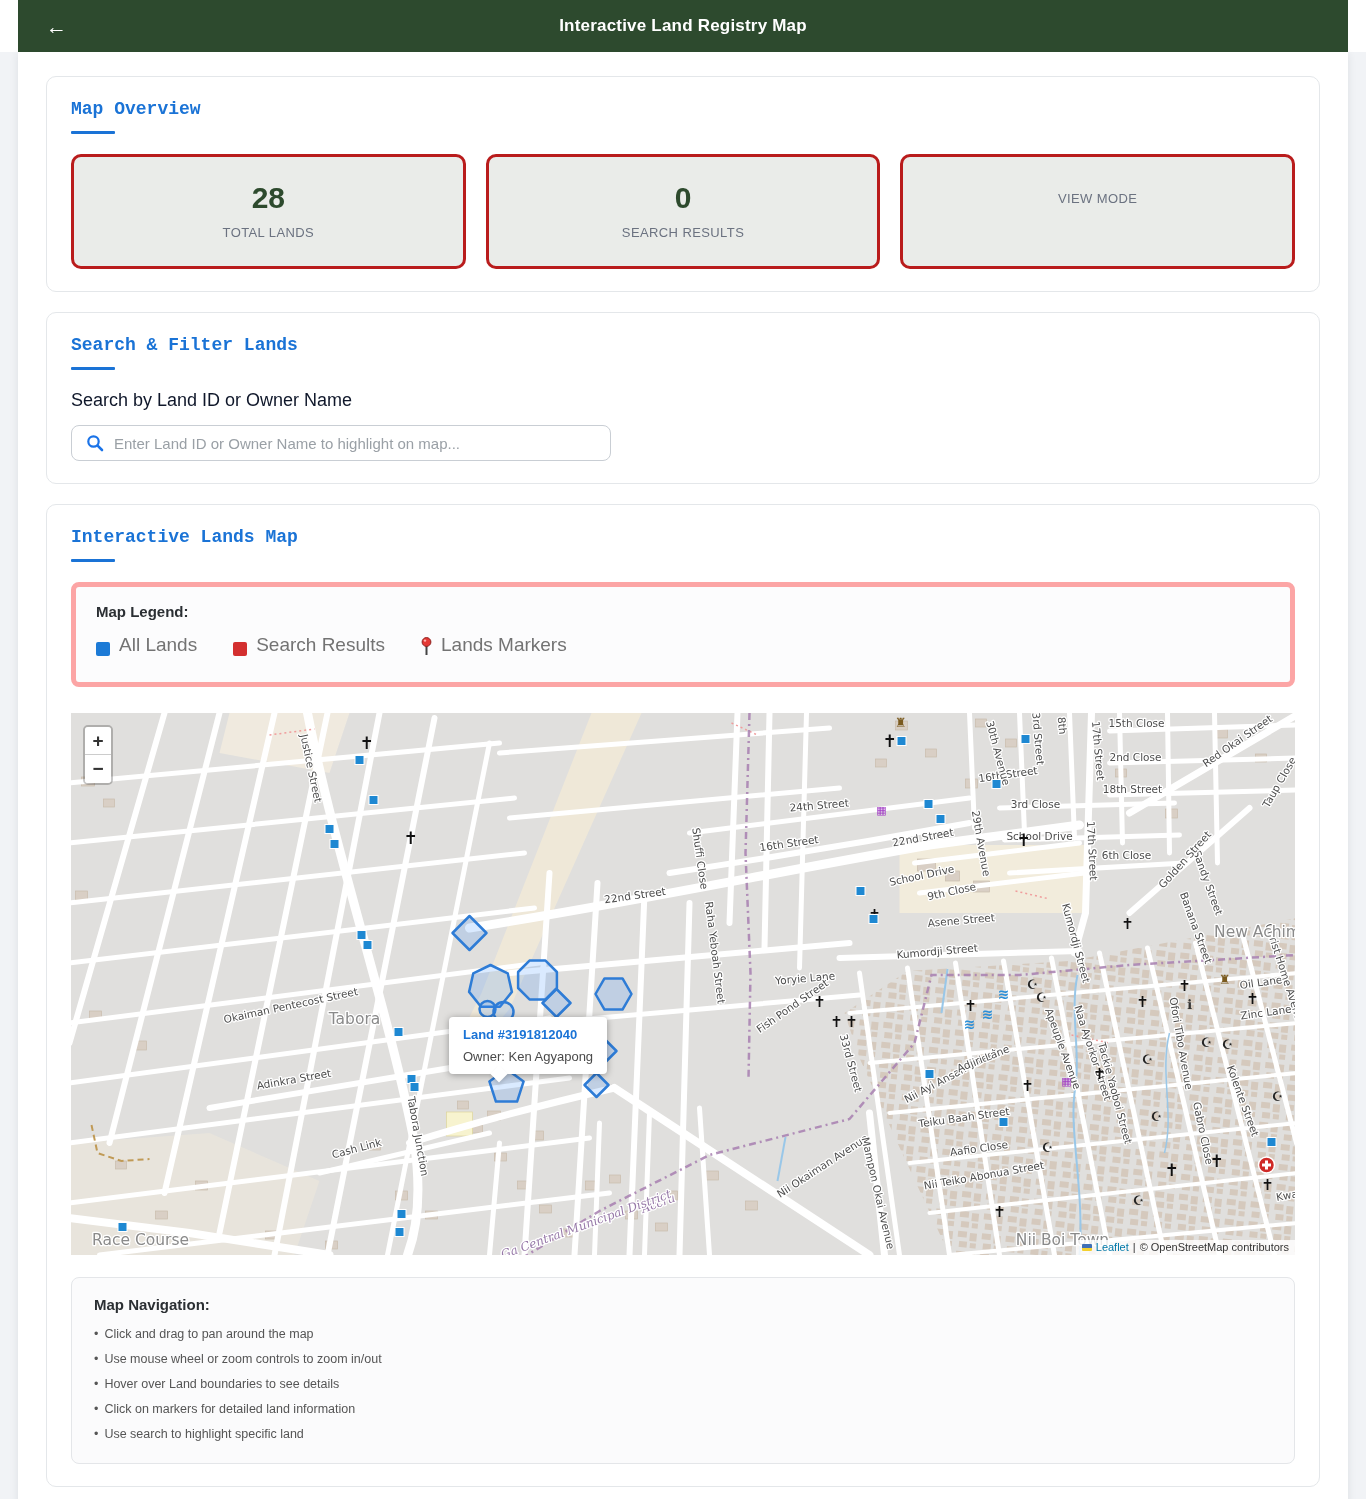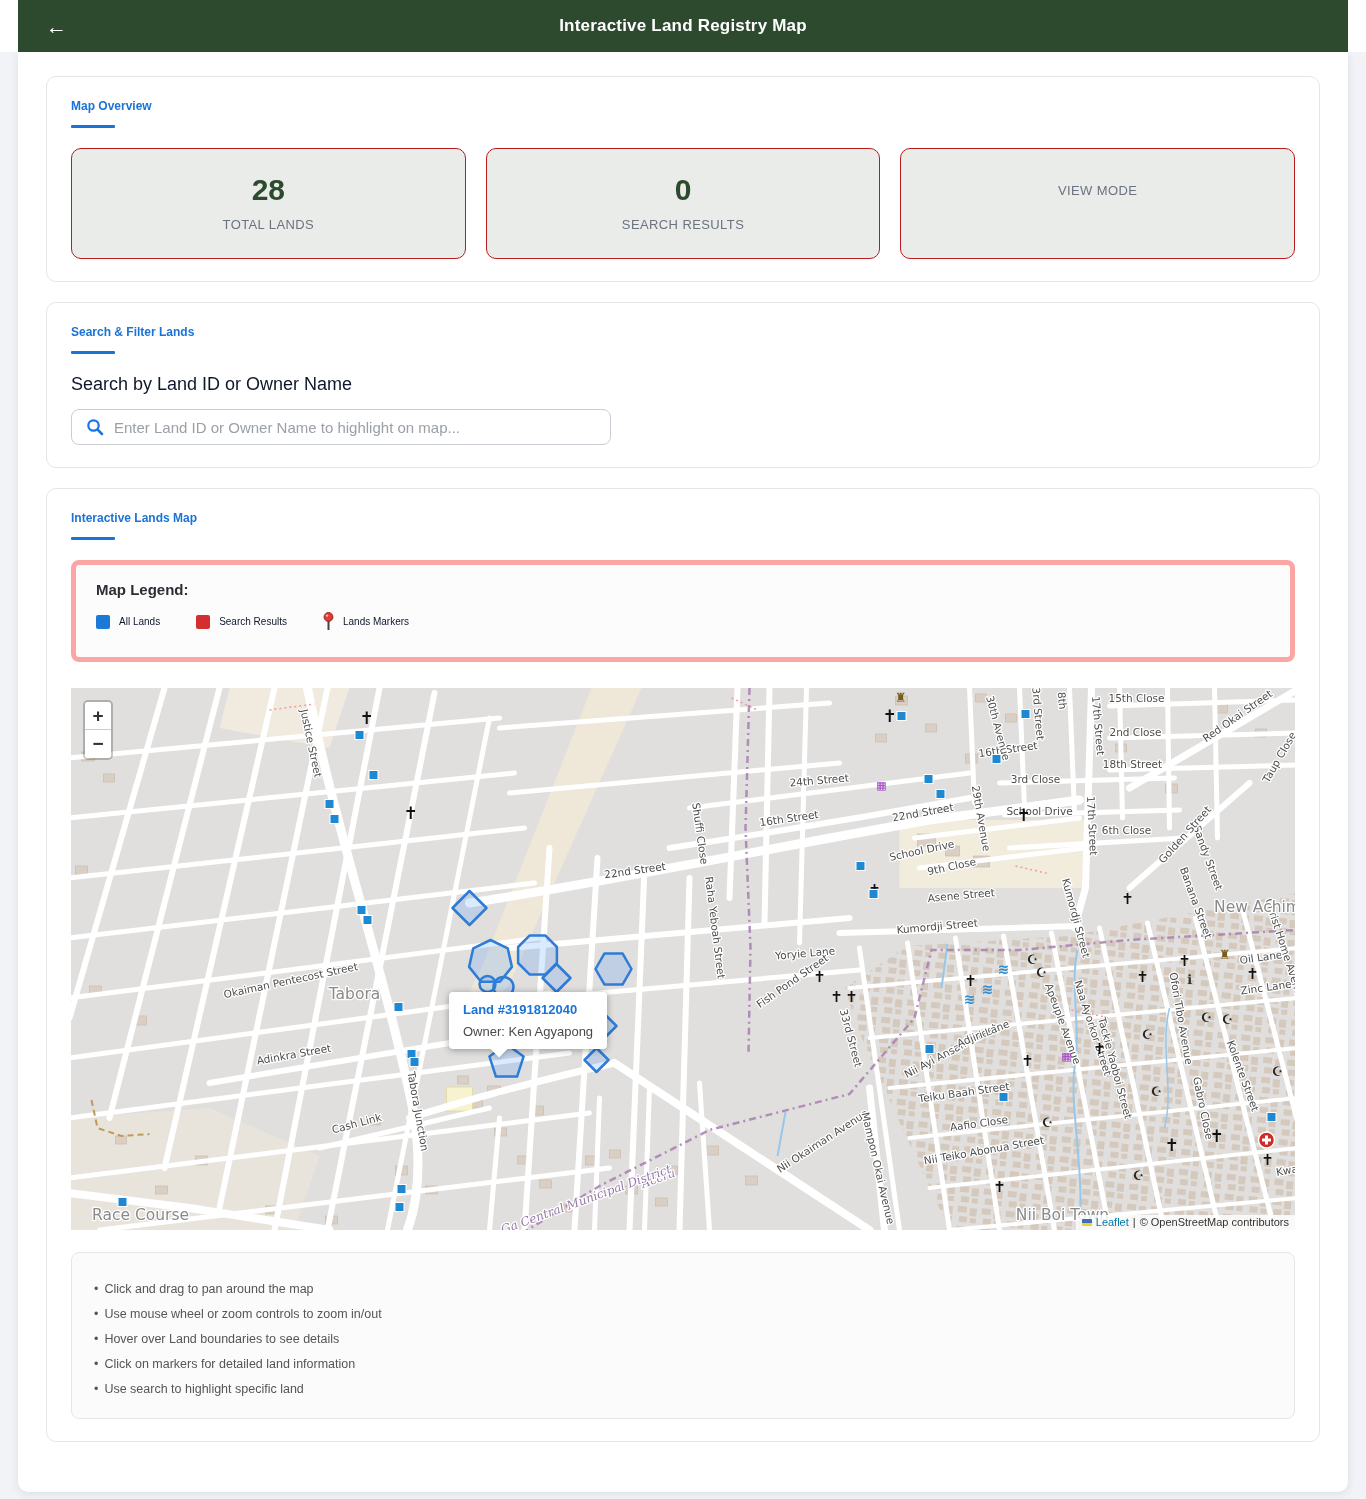--- a/index.html
+++ b/index.html
@@ -12,45 +12,45 @@
   .app-header { position:relative; z-index:2; height:52px; background:#2d4a2e;
     display:flex; align-items:center; justify-content:center; color:#fff; }
   .back-arrow { position:absolute; left:28px; font-size:21px; color:#fff; cursor:pointer; line-height:1; }
   .app-title { font-size:17px; font-weight:bold; letter-spacing:.2px; }
 
   
   .shell { position:relative; z-index:1; background:#fff; border-radius:0 0 10px 10px;
     box-shadow:0 2px 8px rgba(40,50,60,.10); padding:24px 28px 30px; }
 
   .card { border:1px solid #e4e7ea; border-radius:10px; padding:22px 24px; margin-bottom:20px; background:#fff; }
-  .card-title { color:#1a73d6; font-size:12px; font-weight:bold; }
+  .card-title { color:#1a73d6; font-size:18px; font-weight:bold;font-family:Liberation Mono, monospace; }
   .title-underline { width:44px; height:3px; background:#1a73d6; margin:12px 0 20px; border-radius:1px; }
 
   
   .stats-row { display:flex; gap:20px; }
-  .stat { flex:1; background:#eaece9; border:1px solid #b91c1c; border-radius:10px;
+  .stat { flex:1; background:#eaece9; border:3px solid #b91c1c; border-radius:10px;
     text-align:center; padding:24px 10px 26px; }
   .stat-value { font-size:30px; font-weight:bold; color:#2d4a2d; }
   .stat-label { font-size:13px; color:#6b7280; margin-top:10px; letter-spacing:.4px; }
 
   
   .field-label { font-size:18px; font-weight:normal; color:#0f172a; margin-bottom:14px; }
   .search-wrap { width:540px; height:36px; border:1px solid #c9ced4; border-radius:8px;
     display:flex; align-items:center; padding:0 14px; background:#fff; }
   .search-wrap svg { flex:0 0 auto; margin-right:10px; }
   .search-input { border:none; outline:none; flex:1; font-size:15px; color:#333;
     font-family:"Liberation Sans", sans-serif; }
   .search-input::placeholder { color:#9aa0a6; }
 
   
   .legend-box { border:5px solid #fca5a5; background:#fcfcfd; border-radius:8px;
     padding:16px 20px 26px; margin-bottom:26px; }
   .legend-title { font-size:15px; font-weight:bold; color:#2b2f33; margin-bottom:14px; }
   .legend-items { display:flex; align-items:center; gap:36px; }
-  .legend-item { display:flex; align-items:center; gap:9px; font-size:10px; color:#0f172a; }
+  .legend-item { display:flex; align-items:flex-end; gap:9px; font-size:19px; color:#737373; }
   .swatch { width:14px; height:14px; border-radius:2px; display:inline-block; }
 
   
   .map { position:relative; height:542px; background:#e0dfdd; overflow:hidden; margin-bottom:22px; }
   .map svg.mapcanvas { position:absolute; inset:0; width:100%; height:100%; }
   .streets path, .streets line { stroke:#ffffff; fill:none; stroke-linecap:round; }
   .halo { paint-order:stroke; stroke:#ffffff; stroke-width:2.6px; stroke-linejoin:round; }
   text.lbl-s { font:10.5px "DejaVu Sans", sans-serif; fill:#4d4d4d; }
   text.lbl-p { font:15.5px "DejaVu Sans", sans-serif; fill:#8a8a8a; }
   text.lbl-a { font:italic 12px "DejaVu Serif", serif; fill:#9779a8; }
@@ -463,20 +463,21 @@
 
         <div class="attribution">
           <span class="ua-flag"></span>
           <span class="leaflet-link">Leaflet</span>
           <span>|</span>
           <span>© OpenStreetMap contributors</span>
         </div>
       </div>
 
       <div class="nav-box">
+        <div class="nav-title">Map Navigation:</div>
         <ul class="nav-list" id="nav-list">
             <li><span class="b">•</span>Click and drag to pan around the map</li>
             <li><span class="b">•</span>Use mouse wheel or zoom controls to zoom in/out</li>
             <li><span class="b">•</span>Hover over Land boundaries to see details</li>
             <li><span class="b">•</span>Click on markers for detailed land information</li>
             <li><span class="b">•</span>Use search to highlight specific land</li>
           </ul>
       </div>
 
     </div>

